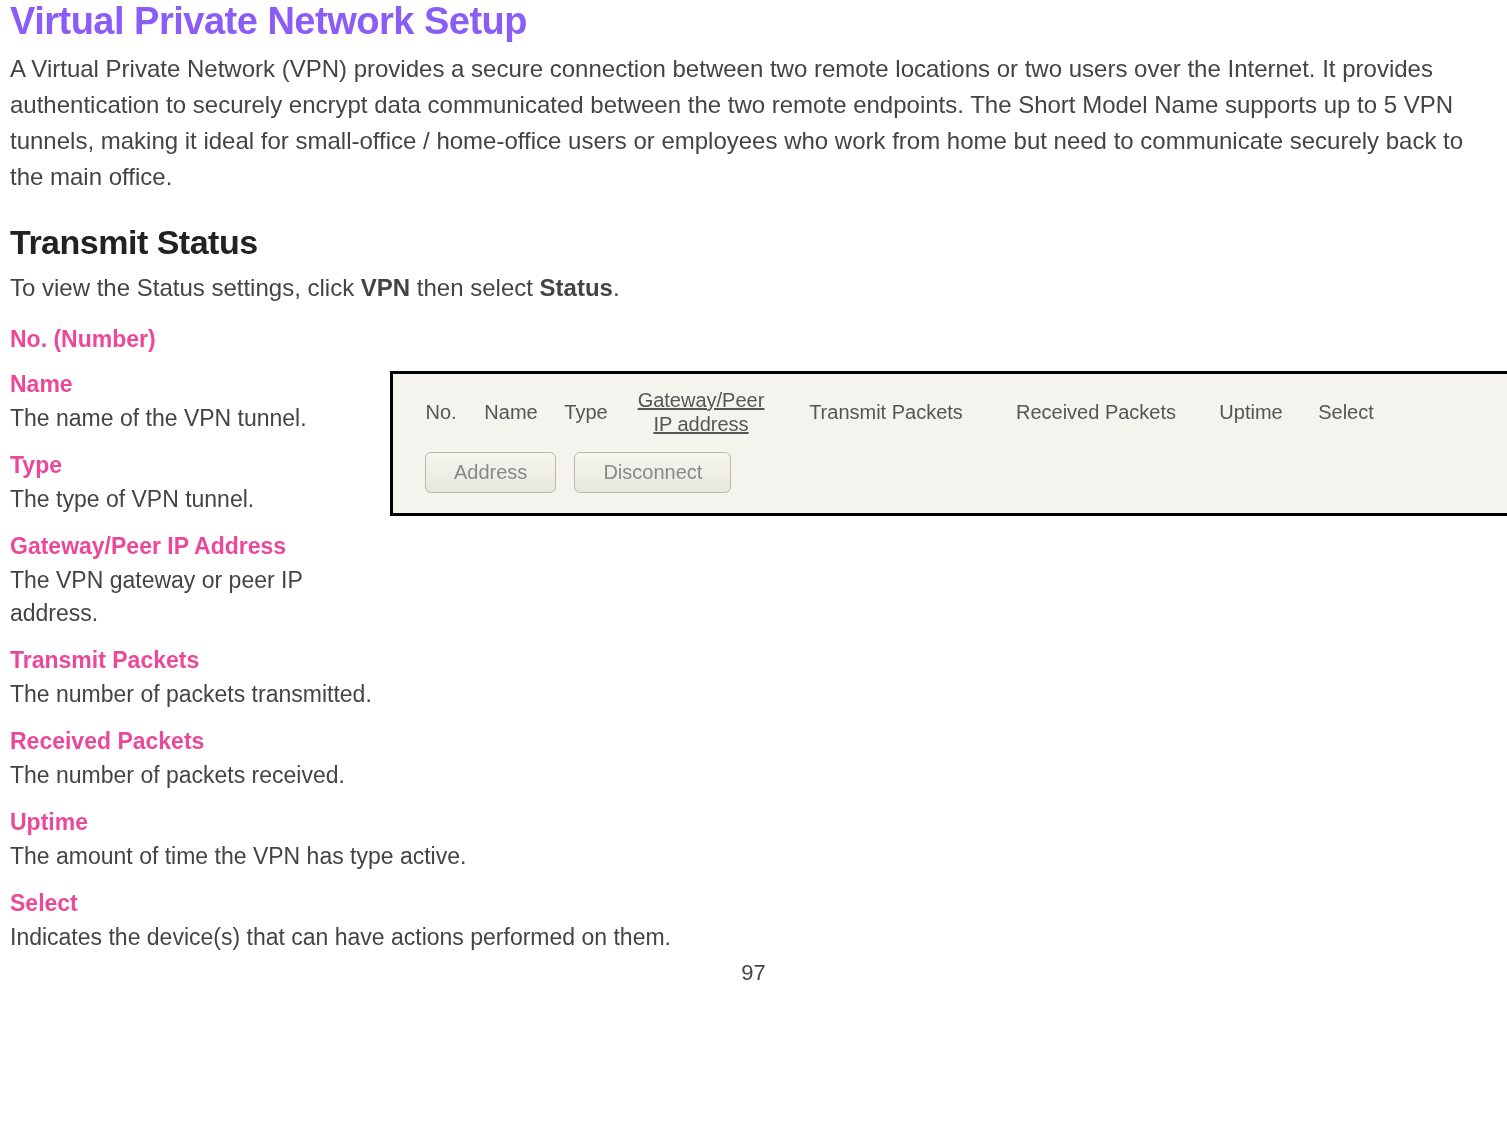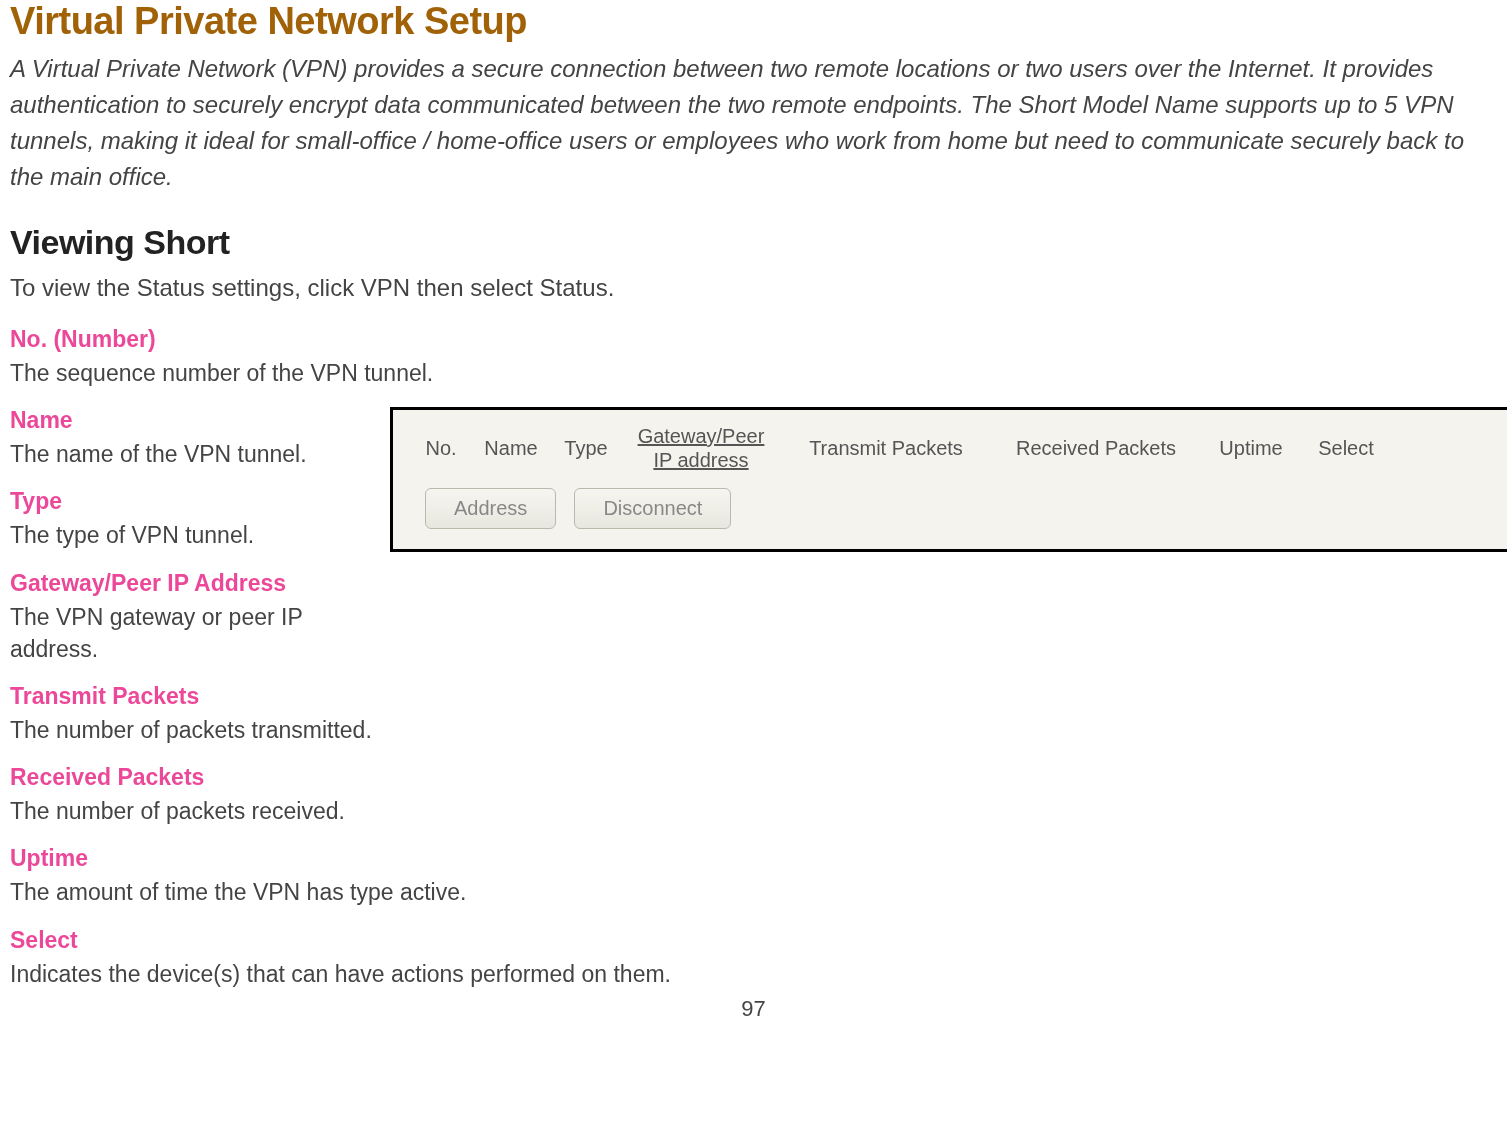--- a/index.html
+++ b/index.html
@@ -10,47 +10,46 @@
     body {
       font-family: Arial, Helvetica, sans-serif;
       background: #fff;
       padding: 0 10px;
       width: 1507px;
       color: #333;
     }
     h1 {
       font-size: 38px;
       font-weight: bold;
-      color: #a16207;
+      color: #8b5cf6;
       letter-spacing: -0.5px;
       margin-bottom: 8px;
     }
     h2 {
       font-size: 34px;
       font-weight: bold;
       color: #222;
       letter-spacing: -0.5px;
       margin-top: 28px;
       margin-bottom: 8px;
     }
     .intro {
       font-size: 24px;
       line-height: 1.5;
       color: #444;
       margin-bottom: 10px;
-      font-style: italic;
     }
     .instruction {
       font-size: 24px;
       line-height: 1.5;
       color: #444;
       margin-bottom: 20px;
     }
     .instruction .bold {
-      font-weight: normal;
+      font-weight: bold;
     }
     .def-section {
       margin-bottom: 18px;
     }
     .def-term {
       font-size: 23px;
       font-weight: bold;
       color: #ec4899;
       margin-bottom: 4px;
     }
@@ -116,28 +115,27 @@
     .left-col {
       width: 380px;
     }
   </style>
 </head>
 <body>
 
 <h1>Virtual Private Network Setup</h1>
 <p class="intro">A Virtual Private Network (VPN) provides a secure connection between two remote locations or two users over the Internet. It provides authentication to securely encrypt data communicated between the two remote endpoints. The Short Model Name supports up to 5 VPN tunnels, making it ideal for small-office / home-office  users or employees who work from home but need to communicate securely back to the main office.</p>
 
-<h2>Viewing Short</h2>
+<h2>Transmit Status</h2>
 <p class="instruction">
   <span>To view the Status settings, click </span><span class="bold">VPN</span><span> then select </span><span class="bold">Status</span><span>.</span>
 </p>
 
 <div class="def-section">
   <div class="def-term">No. (Number)</div>
-  <div class="def-desc">The sequence number of the VPN tunnel.</div>
 </div>
 
 <div class="content-wrap">
 
   <div class="screenshot-box">
     <div class="table-header">
       <div class="th th-no">No.</div>
       <div class="th th-name">Name</div>
       <div class="th th-type">Type</div>
       <div class="th th-gateway">

